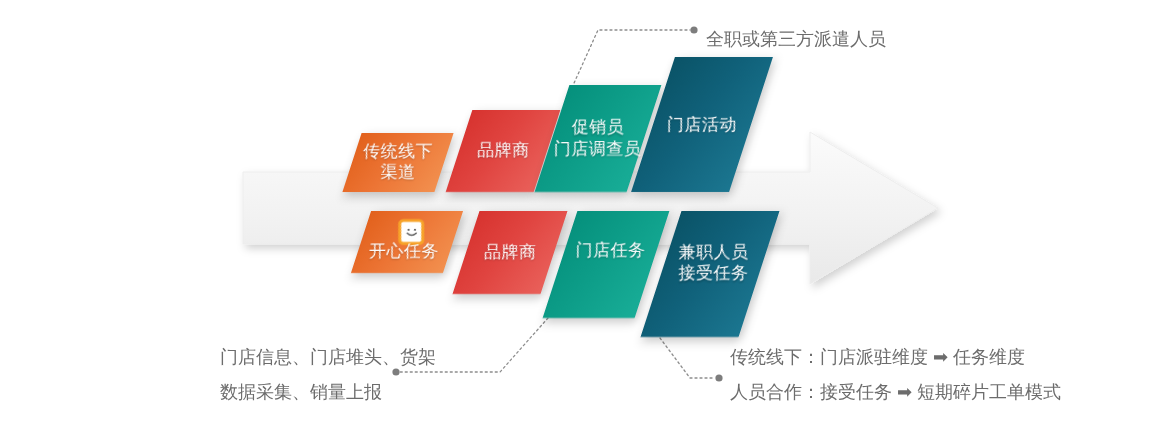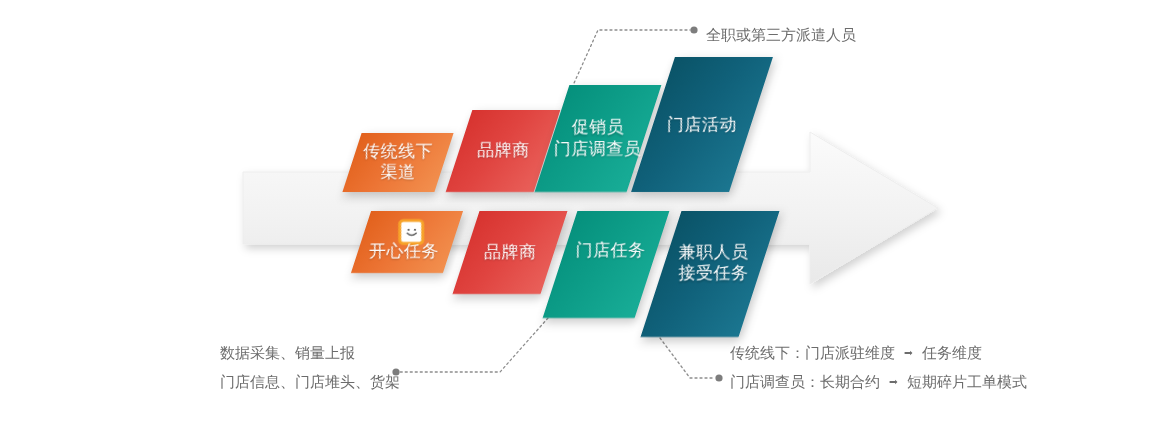--- a/index.html
+++ b/index.html
@@ -70,24 +70,24 @@
   .leaders {
     position: absolute;
     left: 0; top: 0; width: 1150px; height: 430px;
     pointer-events: none;
   }
 
   
   .anno {
     position: absolute;
     color: #6c6c6c;
-    font-size: 15px;
+    font-size: 18px;
     line-height: 1.95;
     white-space: nowrap;
-    font-family: Liberation Mono, monospace;
+    font-family: Liberation Sans, sans-serif;
   }
   .anno .ln { display: block; }
 </style>
 </head>
 <body>
 
 <div id="stage">
 
   <div class="arrow-wrap">
     <svg width="710" height="178" viewBox="0 0 710 178">
@@ -161,22 +161,22 @@
   <div class="block c-navy" style="left:661px; top:211px; width:98px; height:126px;">
     <span class="txt" style="margin-bottom:22px;">兼职人员
 接受任务</span>
   </div>
 
   <div class="anno" style="left:706px; top:22px;">
     <span class="ln">全职或第三方派遣人员</span>
   </div>
 
   <div class="anno" style="left:220px; top:340px;">
+    <span class="ln">门店信息、门店堆头、货架</span>
     <span class="ln">数据采集、销量上报</span>
-    <span class="ln">门店信息、门店堆头、货架</span>
   </div>
 
   <div class="anno" style="left:730px; top:340px;">
     <span class="ln">传统线下：门店派驻维度 ➡ 任务维度</span>
-    <span class="ln">门店调查员：长期合约 ➡ 短期碎片工单模式</span>
+    <span class="ln">人员合作：接受任务 ➡ 短期碎片工单模式</span>
   </div>
 
 </div>
 
 </body></html>

